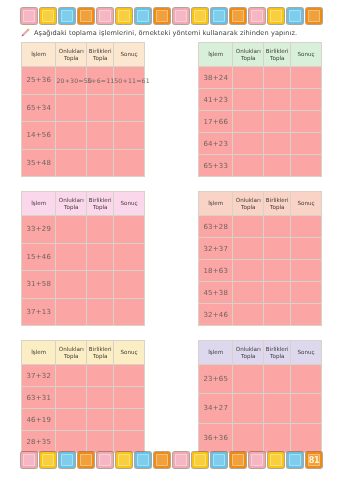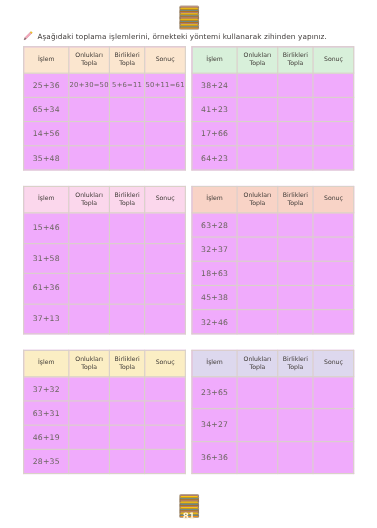--- a/index.html
+++ b/index.html
@@ -17,21 +17,20 @@
 
   
   .border-strip {
     position: absolute;
     left: 21px;
     width: 301px;
     height: 20px;
     display: flex;
     justify-content: space-between;
     align-items: center;
-    flex-direction: column;
   }
   .border-top { top: 6px; }
   .border-bottom { top: 450px; }
 
   .sq {
     width: 16px;
     height: 16px;
     border-radius: 2px;
     box-sizing: border-box;
     position: relative;
@@ -89,24 +88,24 @@
     left: 21px;
     top: 42px;
     width: 301px;
   }
   .grid-row {
     display: flex;
     justify-content: space-between;
     margin-bottom: 14px;
   }
   table.wk {
-    width: 148px;
+    width: 124px;
     border-collapse: collapse;
     table-layout: fixed;
-    background: #f0abfc;
+    background: #fca5a5;
   }
   table.wk th, table.wk td {
     border: 1px solid #d9d2c8;
     padding: 0;
     text-align: center;
     vertical-align: middle;
     font-weight: normal;
   }
   table.wk th {
     height: 21px;
@@ -253,20 +252,26 @@
           <td></td>
           <td></td>
           <td></td>
         </tr>
         <tr>
           <td class="op">64+23</td>
           <td></td>
           <td></td>
           <td></td>
         </tr>
+        <tr>
+          <td class="op">65+33</td>
+          <td></td>
+          <td></td>
+          <td></td>
+        </tr>
       </tbody>
     </table>
   </div>
 
   <div class="grid-row">
     <table class="wk t-pink">
       <colgroup>
           <col class="c1">
           <col class="c2">
           <col class="c3">
@@ -275,33 +280,33 @@
       <thead>
         <tr>
           <th>İşlem</th>
           <th><span>Onlukları</span><br><span>Topla</span></th>
           <th><span>Birlikleri</span><br><span>Topla</span></th>
           <th>Sonuç</th>
         </tr>
       </thead>
       <tbody>
         <tr>
+          <td class="op">33+29</td>
+          <td></td>
+          <td></td>
+          <td></td>
+        </tr>
+        <tr>
           <td class="op">15+46</td>
           <td></td>
           <td></td>
           <td></td>
         </tr>
         <tr>
           <td class="op">31+58</td>
-          <td></td>
-          <td></td>
-          <td></td>
-        </tr>
-        <tr>
-          <td class="op">61+36</td>
           <td></td>
           <td></td>
           <td></td>
         </tr>
         <tr>
           <td class="op">37+13</td>
           <td></td>
           <td></td>
           <td></td>
         </tr>

